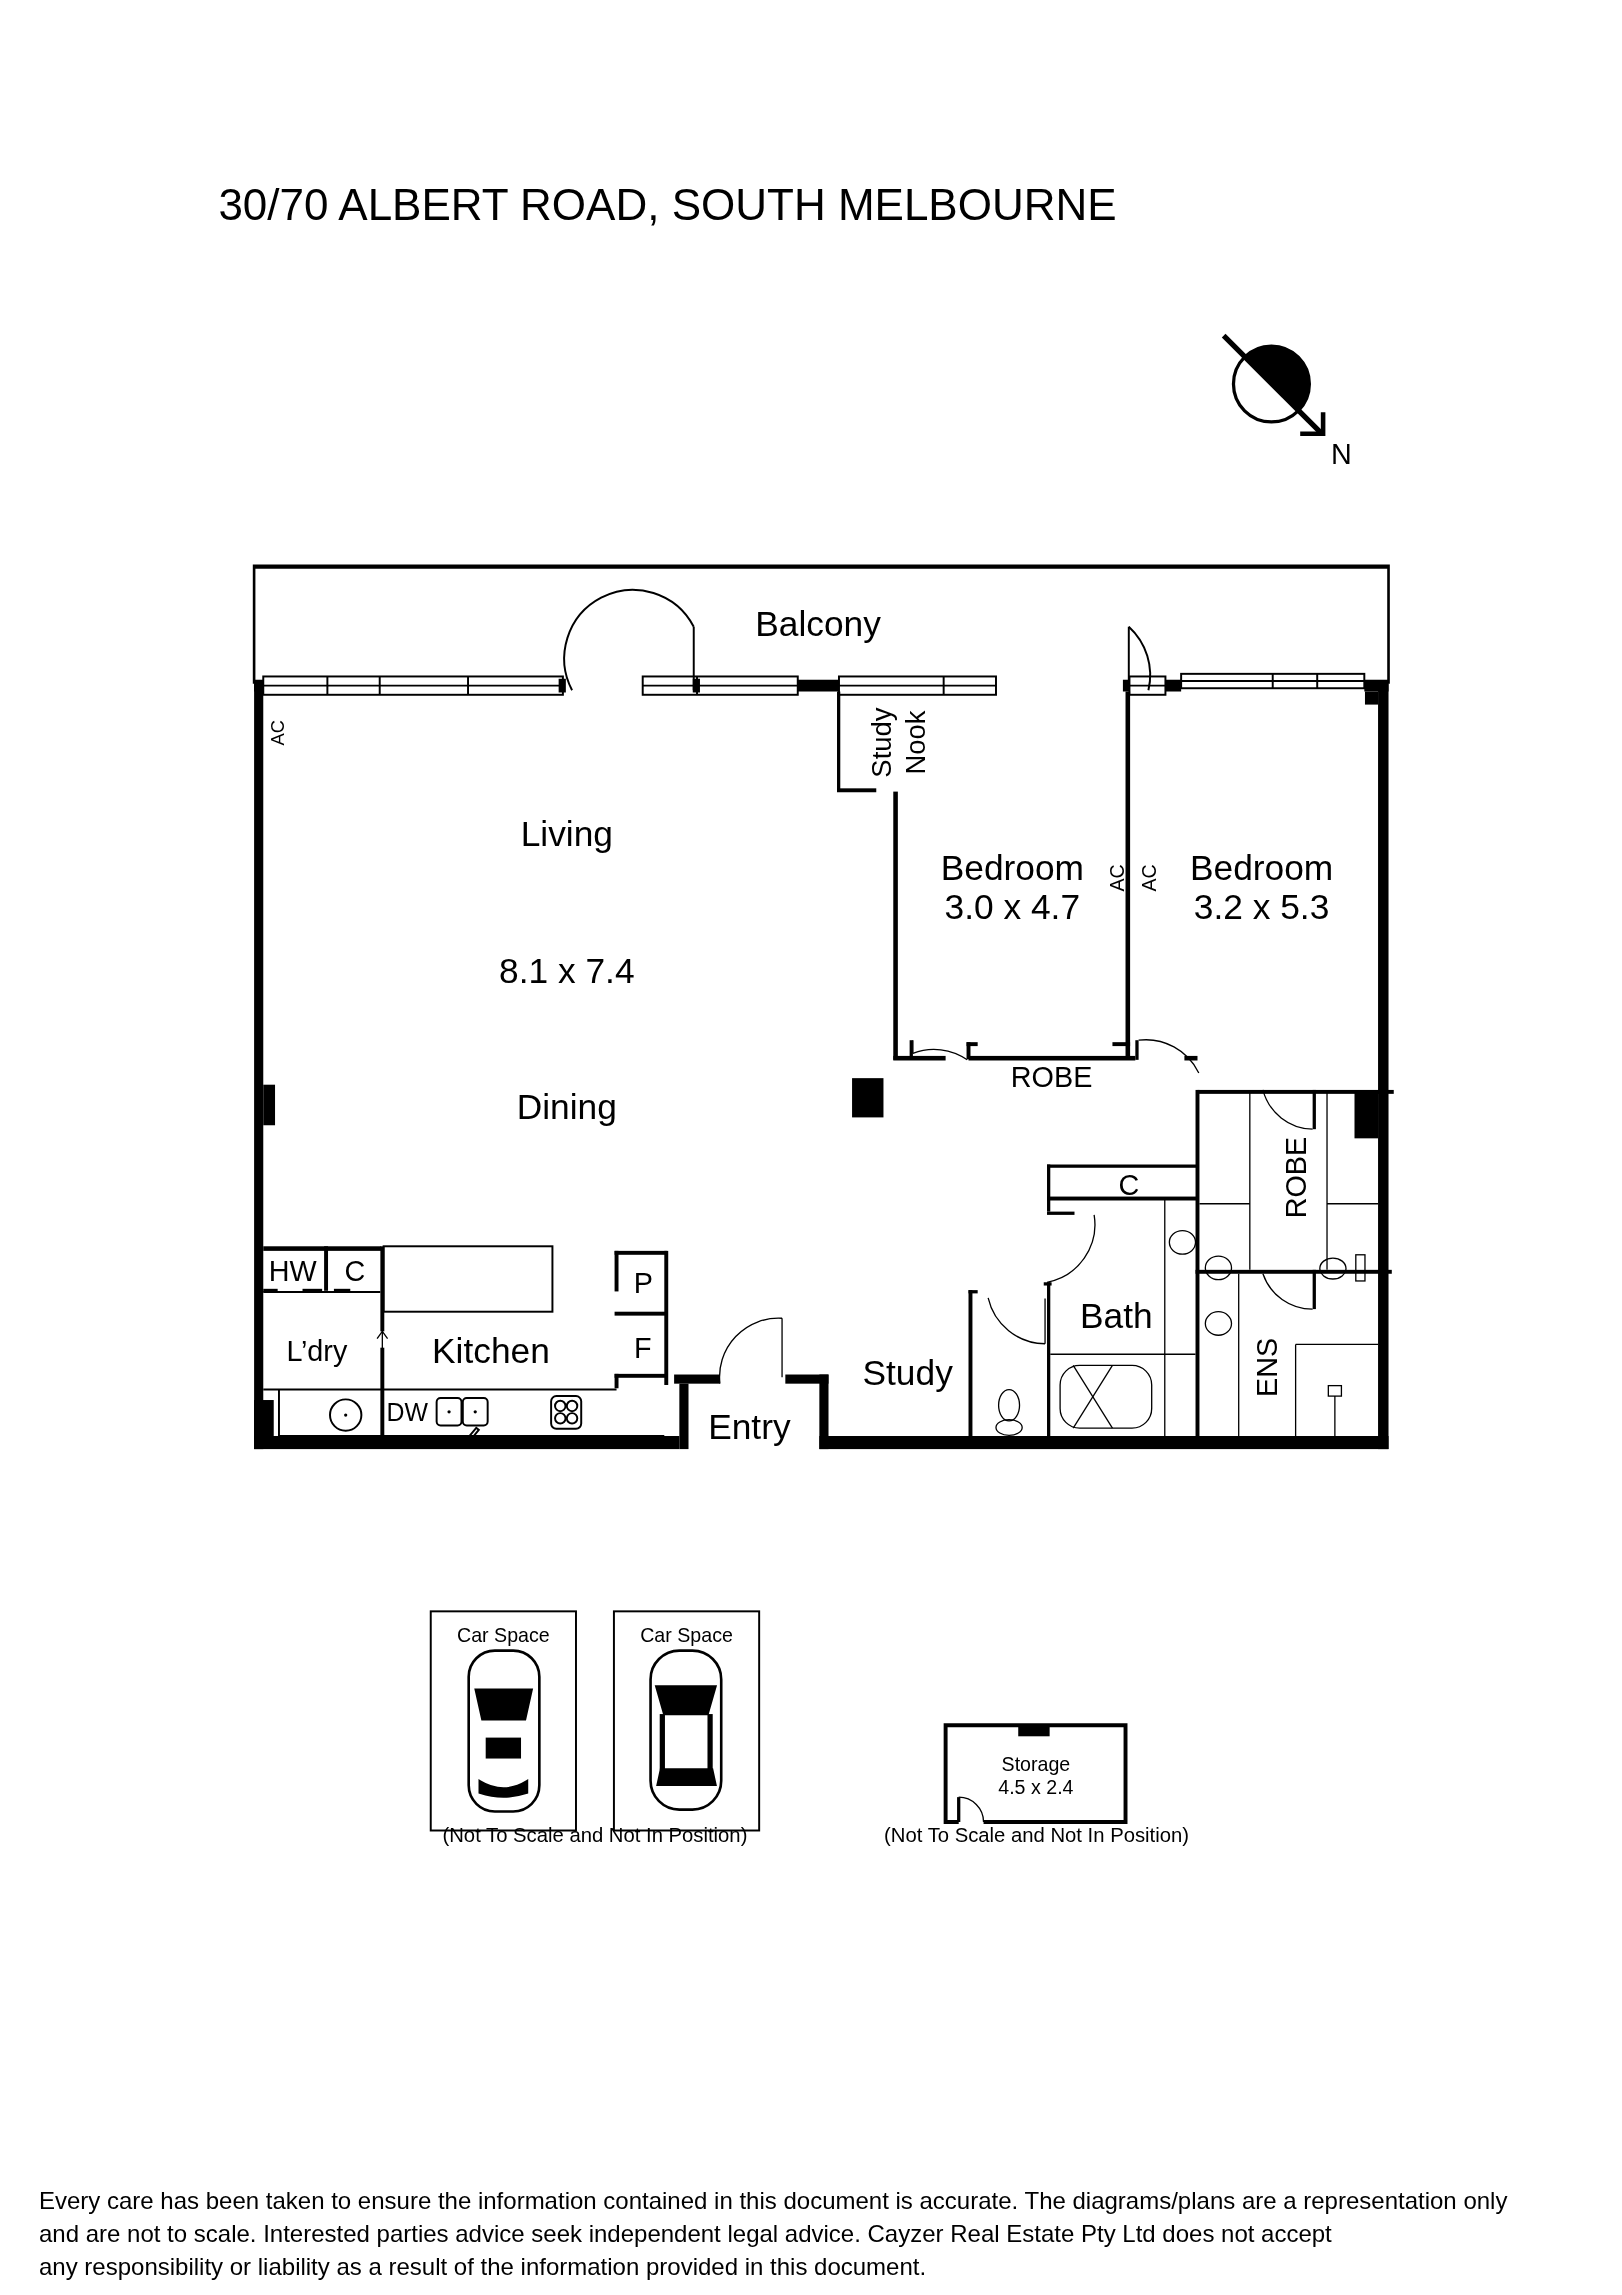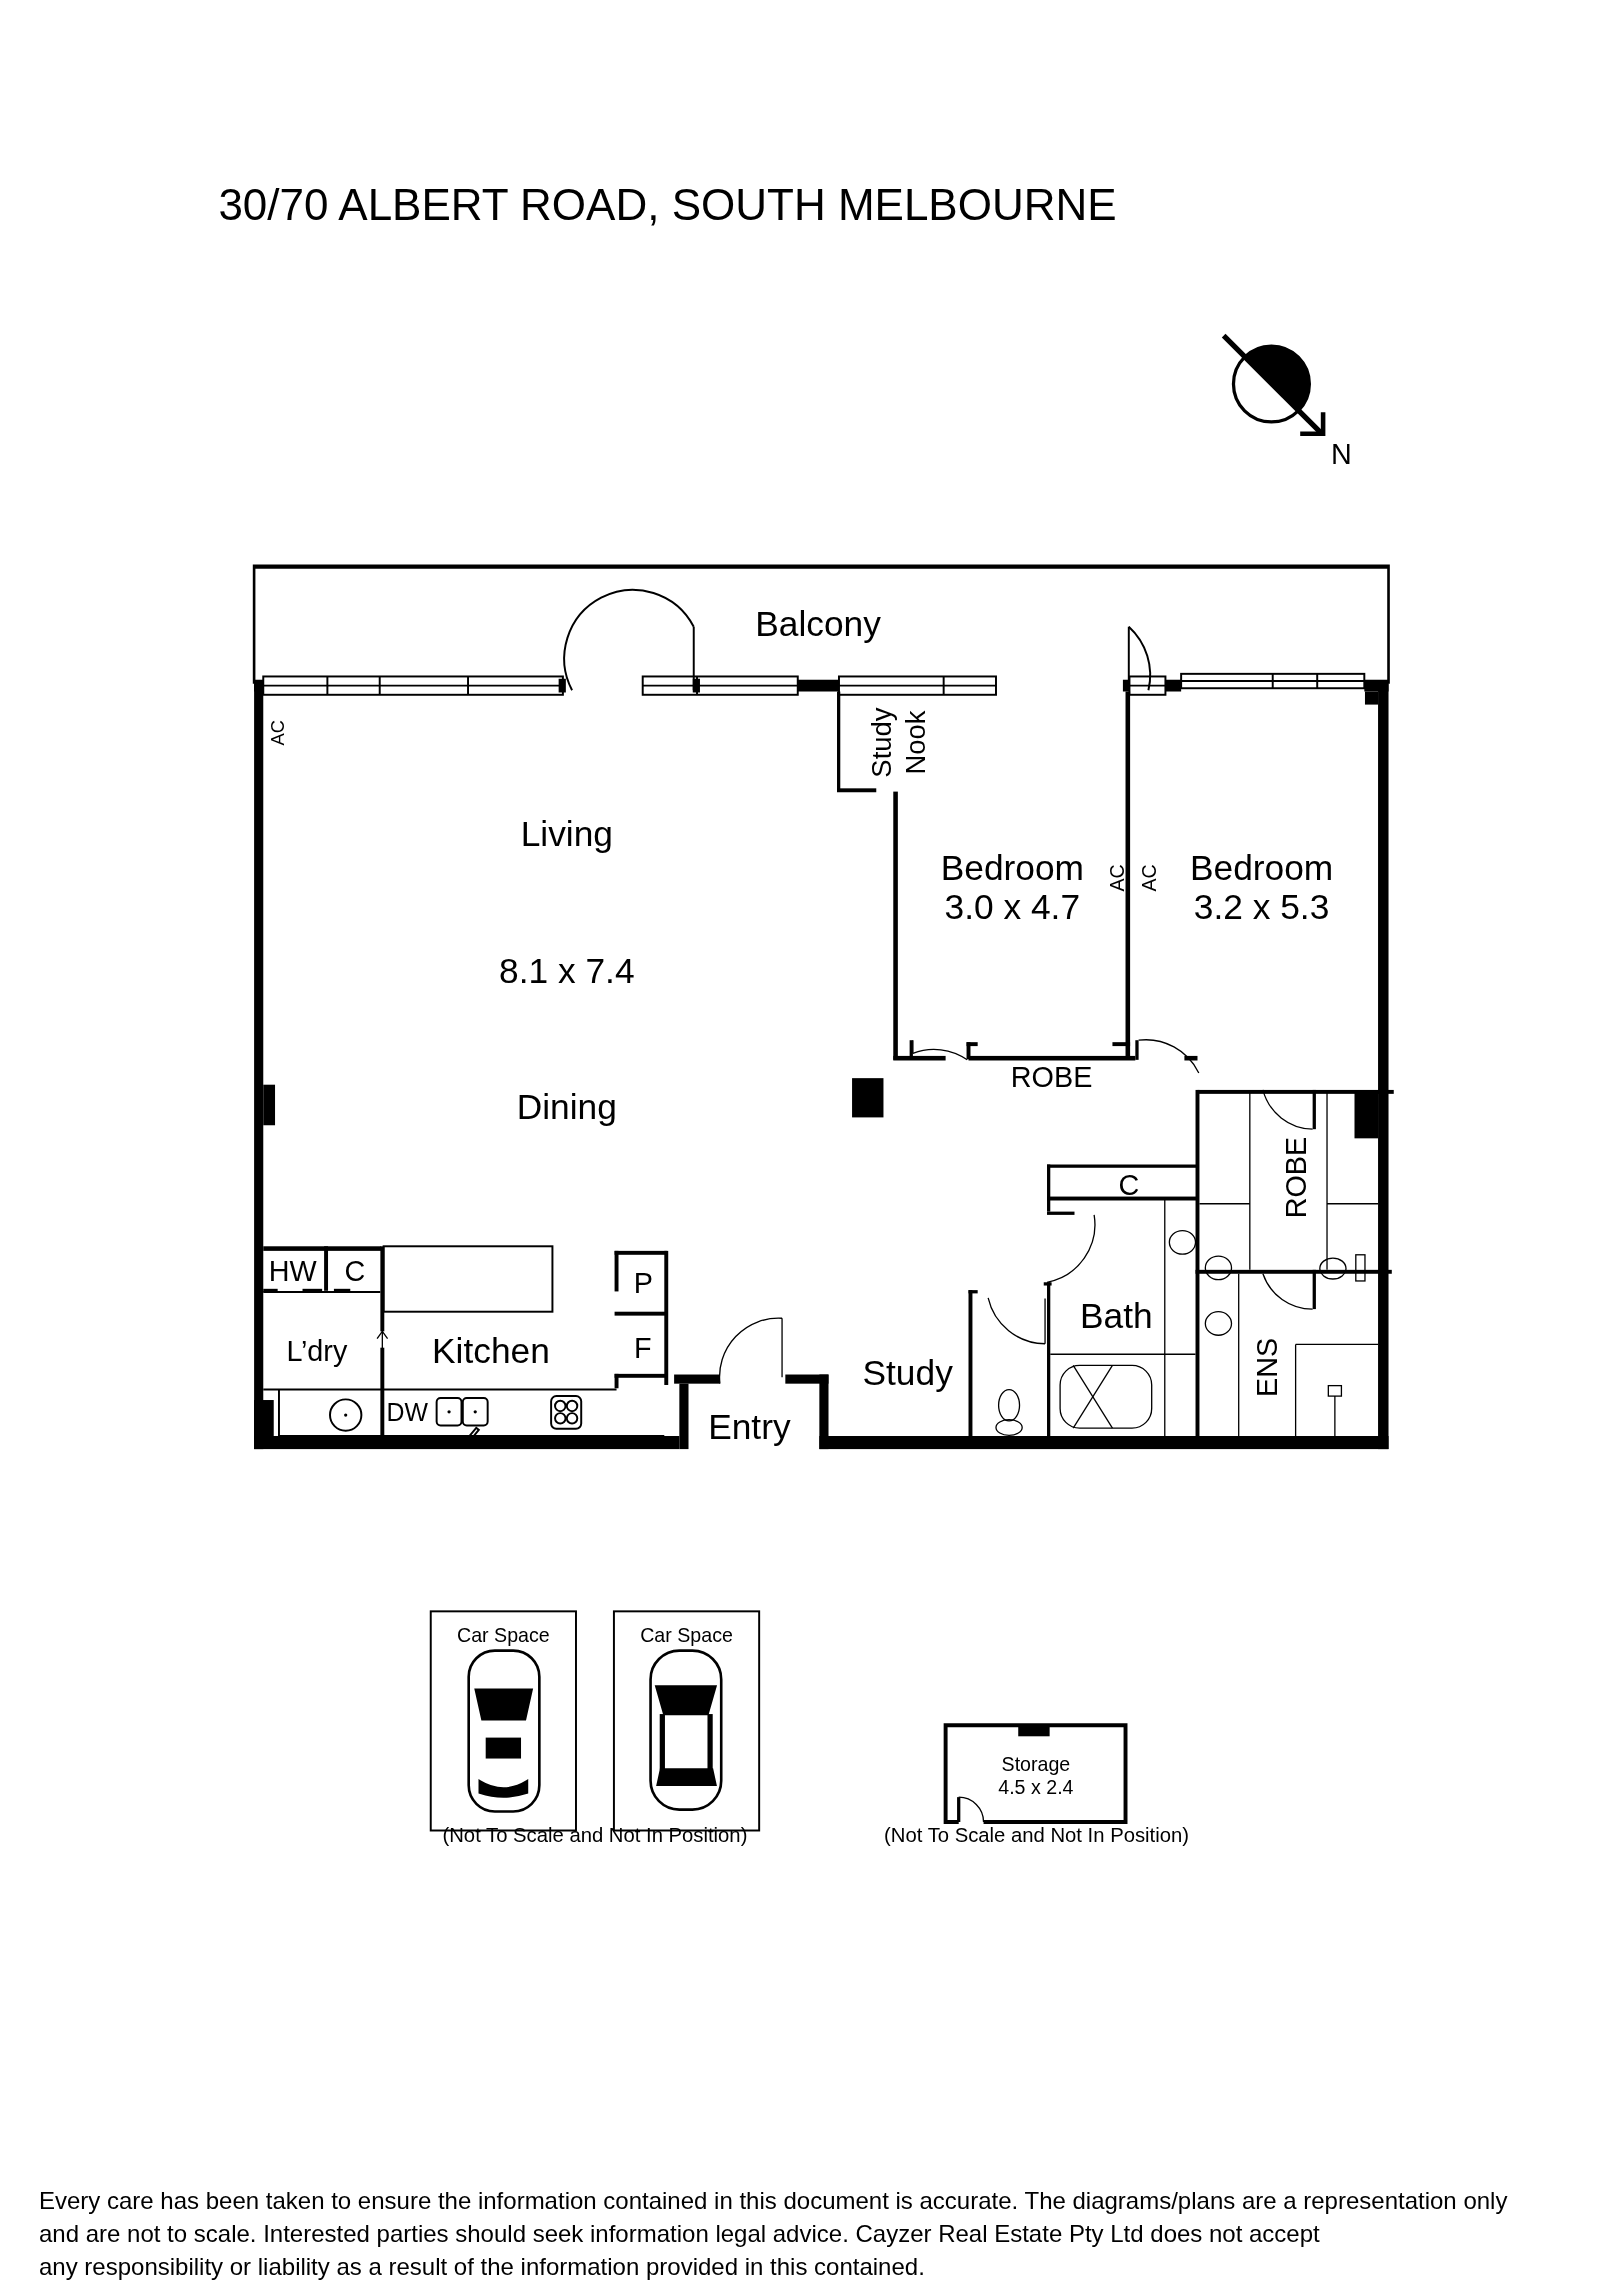--- a/index.html
+++ b/index.html
@@ -263,16 +263,16 @@
     <line x1="1465" y1="2747" x2="1465" y2="2785" stroke="#000" stroke-width="5"></line>
     <path d="M1465,2747 A38,38 0 0,1 1503,2785" fill="none" stroke="#000" stroke-width="2"></path>
     <text class="lbl" x="1583" y="2707" font-size="30" text-anchor="middle">Storage</text>
     <text class="lbl" x="1583" y="2742" font-size="30" text-anchor="middle">4.5 x 2.4</text>
   </g>
   <text class="lbl" x="1584" y="2815" font-size="31" text-anchor="middle">(Not To Scale and Not In Position)</text>
 </svg>
 
 <div class="disclaimer">
   <div>Every care has been taken to ensure the information contained in this document is accurate. The diagrams/plans are a representation only</div>
-  <div>and are not to scale. Interested parties should seek information legal advice. Cayzer Real Estate Pty Ltd does not accept</div>
-  <div>any responsibility or liability as a result of the information provided in this contained.</div>
+  <div>and are not to scale. Interested parties advice seek independent legal advice. Cayzer Real Estate Pty Ltd does not accept</div>
+  <div>any responsibility or liability as a result of the information provided in this document.</div>
 </div>
 
 
 </body></html>

